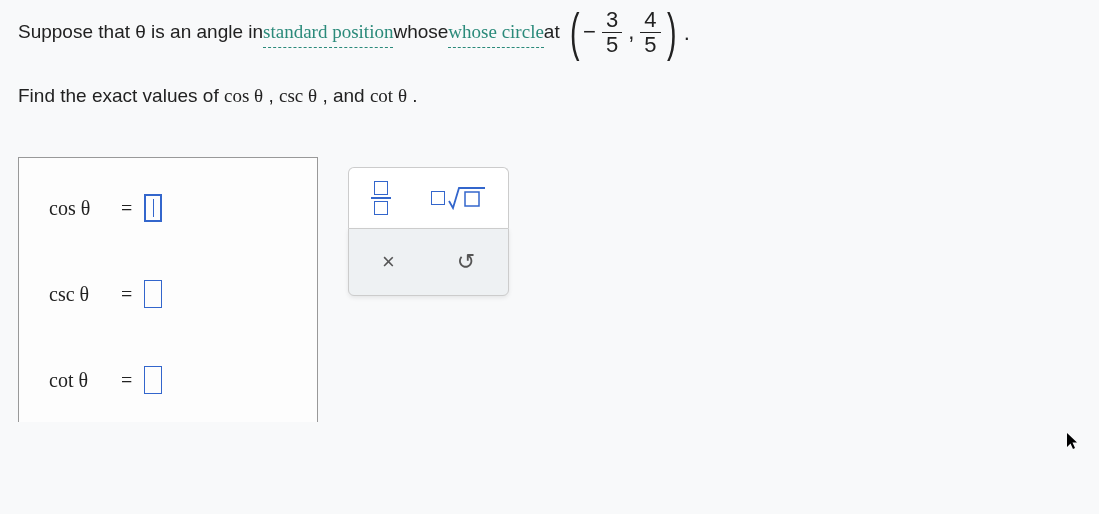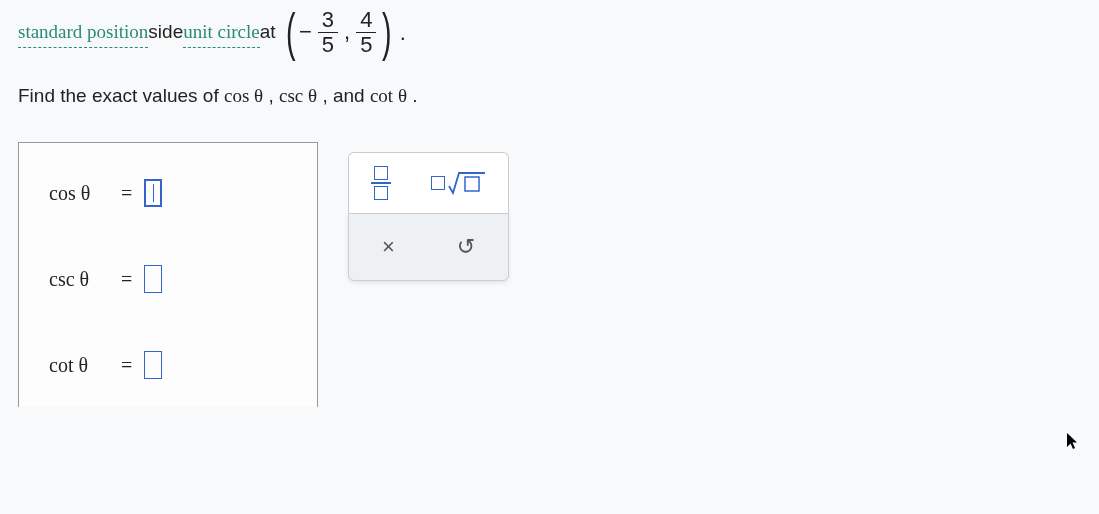--- a/index.html
+++ b/index.html
@@ -52,21 +52,21 @@
       line-height: 1.1;
     }
     .fraction .num {
       padding: 0 4px;
     }
     .fraction .den {
       border-top: 1.5px solid #222;
       padding: 0 4px;
     }
     .find-line {
-      margin-bottom: 35px;
+      margin-bottom: 50px;
     }
     .math-func {
       font-family: 'Times New Roman', serif;
     }
     .content-row {
       display: flex;
       gap: 30px;
       align-items: flex-start;
     }
     .answer-box {
@@ -200,23 +200,24 @@
     }
     .period {
       margin-left: 4px;
       font-size: 22px;
     }
   </style>
 </head>
 <body>
 
 <div class="problem-statement">
+  <span>Suppose that θ is an angle in </span>
   <span class="underlined-term">standard position</span>
-  <span> side </span>
-  <span class="underlined-term">unit circle</span>
+  <span> whose </span>
+  <span class="underlined-term">whose circle</span>
   <span> at </span>
   <span class="coord-paren">
     <span class="paren-left">(</span>
     <span class="minus-sign">−</span>
     <span class="fraction">
       <span class="num">3</span>
       <span class="den">5</span>
     </span>
     <span class="comma">,</span>
     <span class="fraction">

